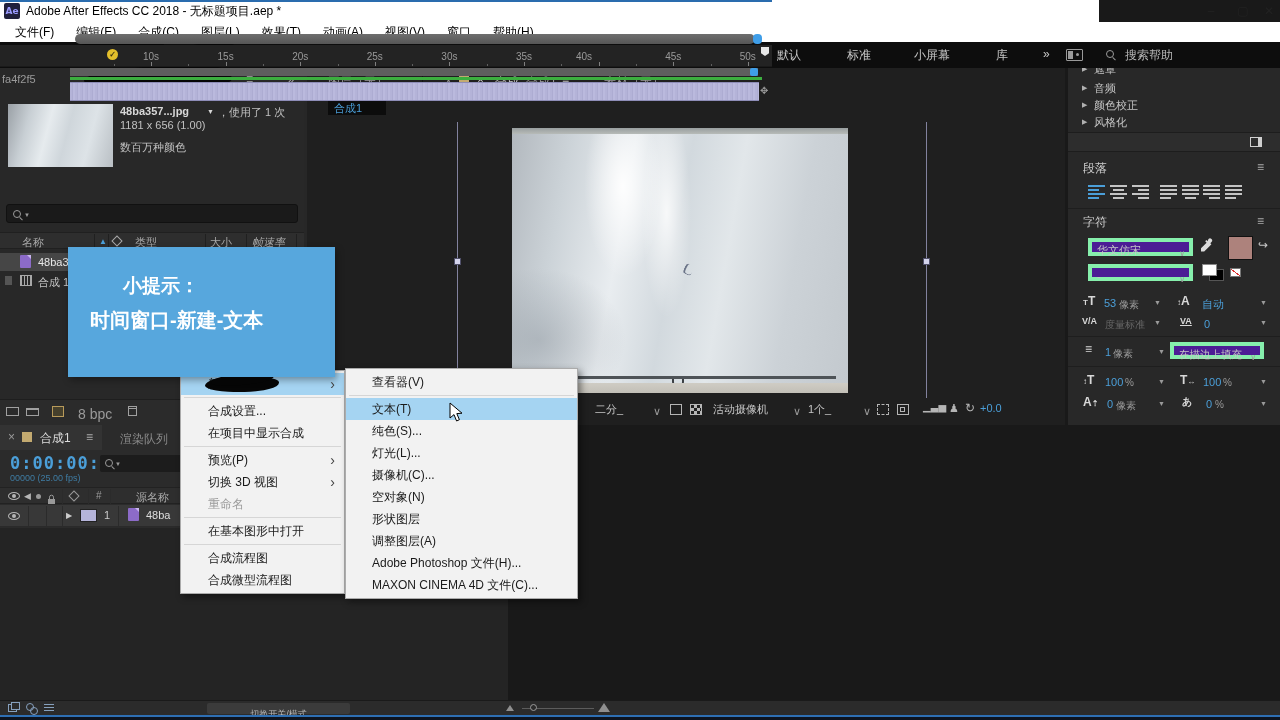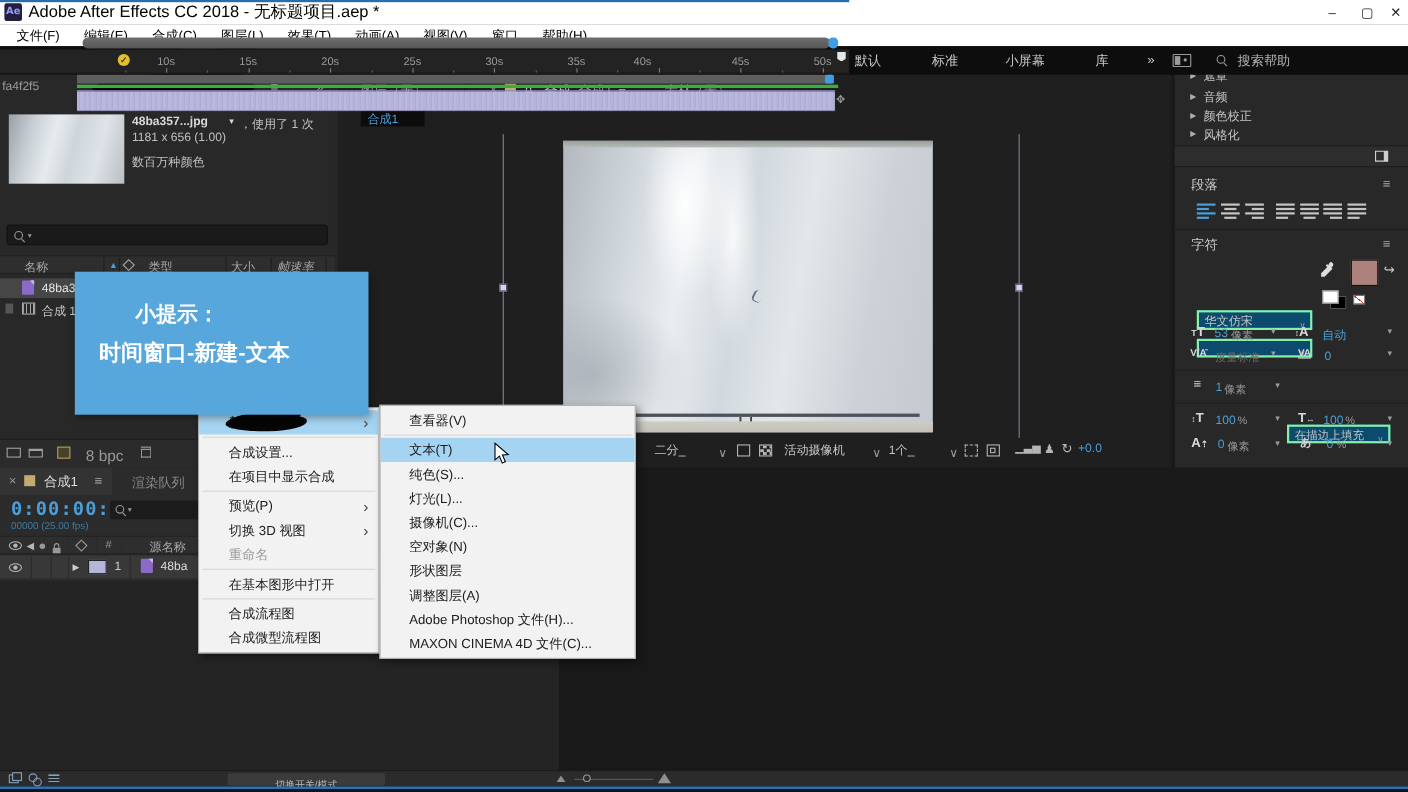--- a/index.html
+++ b/index.html
@@ -2,24 +2,24 @@
 <html><head>
 <meta charset="utf-8">
 <style>
   * { margin:0; padding:0; box-sizing:border-box; }
   body { background:#444; font-family:"Liberation Sans", sans-serif; }
   #root { position:relative; width:1280px; height:720px; overflow:hidden; background:#191919;
           font-family:"Liberation Sans", sans-serif; }
   .abs { position:absolute; }
 
   
-  #titlebar { position:absolute; left:0; top:0; width:1280px; height:22px; background:#ffffff; }
+  #titlebar { position:absolute; left:0; top:0; width:1099px; height:22px; background:#ffffff; }
   #ae-logo { position:absolute; left:4px; top:3px; width:16px; height:16px; background:#20203c;
              color:#9a9aff; font:bold 9px/16px "DejaVu Sans",sans-serif; text-align:center; border-radius:2px;}
-  #win-title { position:absolute; left:26px; top:0; line-height:22px; font-size:15px; color:#000; }
+  #win-title { position:absolute; left:26px; top:0; line-height:22px; font-size:12px; color:#000; }
   .wctl { position:absolute; top:0; width:22px; height:22px; text-align:center; line-height:22px;
           font-size:12px; color:#222; }
   #menubar { position:absolute; left:0; top:22px; width:1280px; height:20px; background:#ffffff;
              display:flex; padding-left:4px; }
   .mb-item { padding:0 11px; font-size:12px; line-height:20px; color:#000; }
 
   
   #toolbar { position:absolute; left:0; top:42px; width:1280px; height:26px; background:#0d0d0d; }
   .tool { position:absolute; top:4px; }
   .scribble { background:#060606; border-radius:46% 54% 48% 52% / 58% 42% 55% 45%; }
@@ -76,22 +76,22 @@
   .fx-row { position:absolute; left:0; width:212px; height:16px; }
   .fx-arrow { position:absolute; left:14px; top:4px; font-size:7px; color:#b0b0b0; }
   .fx-lbl { position:absolute; left:26px; top:1px; font-size:11px; color:#c6c6c6; }
   #fx-corner { position:absolute; left:0; top:64px; width:212px; height:20px; background:#2d2d2d;
                border-top:1px solid #1d1d1d; border-bottom:1px solid #1d1d1d; }
   .sec-title { position:absolute; font-size:12px; color:#cccccc; }
   .al-btn { position:absolute; top:117px; width:17px; height:14px; display:flex; flex-direction:column;
             justify-content:space-between; }
   .al-btn i { height:2px; background:#c4c4c4; display:block; }
   .al-btn.hl i { background:#4b9fd9; }
-  .dd-box { position:absolute; height:18px; background:#0c4a6e; border:2px solid #86efac; font-size:11px;
-            color:#c6c6c6; line-height:16px; padding-left:5px;margin-top:44px; }
+  .dd-box { position:absolute; height:18px; background:#4c1d95; border:4px solid #86efac; font-size:11px;
+            color:#c6c6c6; line-height:16px; padding-left:5px; }
   .dd-box .vee { position:absolute; right:4px; top:4px; }
   .prop-ic { position:absolute; color:#d8d8d8; font-size:12px; font-weight:bold; }
   .prop-val { position:absolute; font-size:11px; color:#4b9fd9; }
   .prop-unit { position:absolute; font-size:10px; color:#9a9a9a; }
   .hsep { position:absolute; left:0; width:212px; height:1px; background:#1e1e1e; }
 
   
   #tl-left { left:0; top:425px; width:508px; height:275px; background:#2b2b2b; }
   #tl-right { left:508px; top:423px; width:772px; height:277px; background:#272727; }
   #tl-cols { position:absolute; left:0; top:62px; width:508px; height:17px; background:#2e2e2e;

